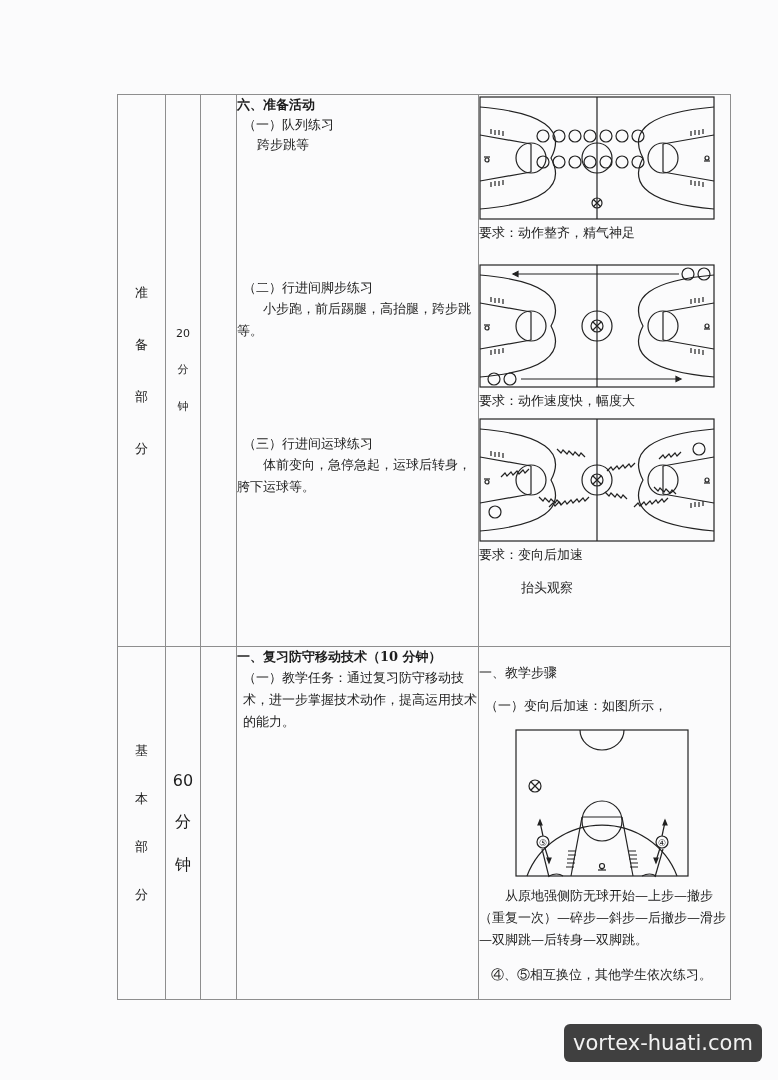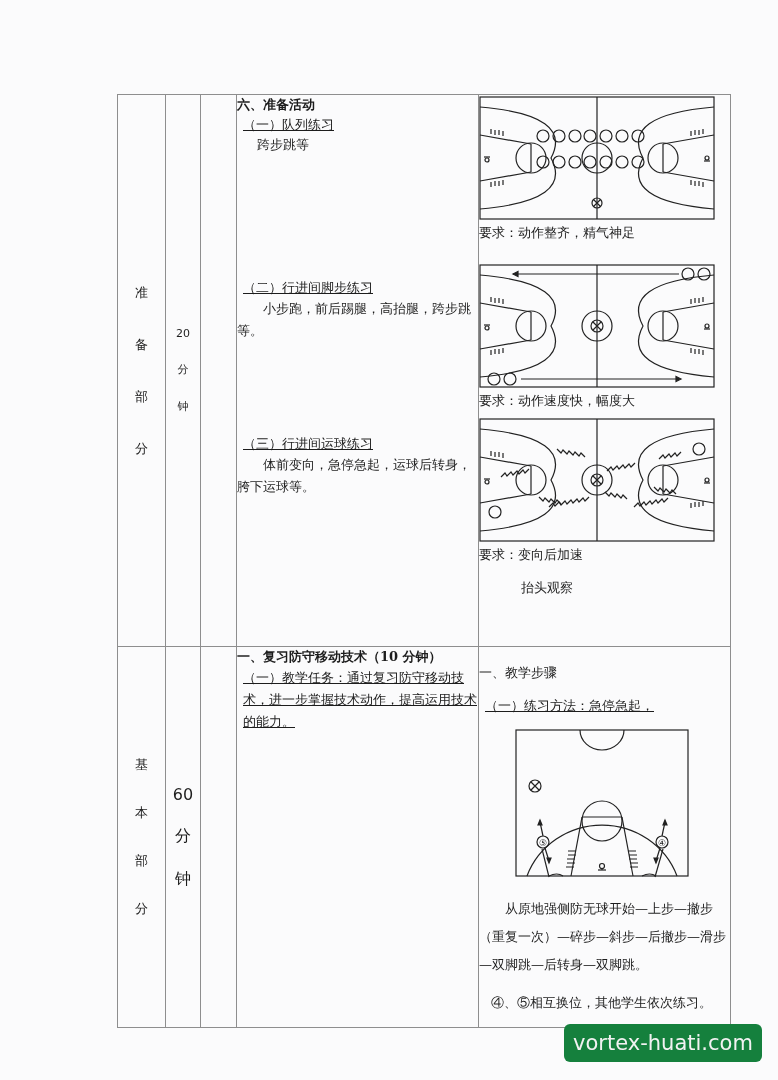--- a/index.html
+++ b/index.html
@@ -18,30 +18,30 @@
   th { font-weight: normal; font-size: 13px; line-height: 18px; text-align: center; vertical-align: middle !important; height: 40px; }
   .hdr-spread { letter-spacing: 14px; }
   .vert { text-align: center; vertical-align: middle !important; }
   .vstack span { display: block; }
   .sec1-part span { margin: 34px 0; }
   .sec2-part span { margin: 30px 0; }
   .time-stack span { margin: 22px 0; }
   .content { padding: 4px 6px 0 7px; line-height: 20px; font-size: 13px; }
   .content .bold { font-weight: bold; }
   .content p { margin: 0; }
-  .indent1 { padding-left: 6px; text-decoration: underline; }
+  .indent1 { padding-left: 6px; }
   .indent2 { padding-left: 20px; }
   .para { text-indent: 26px; }
   .org { padding: 6px 6px 0 7px; font-size: 13px; line-height: 20px; }
   .court { display: block; }
   .req { margin: 2px 0 0 0; }
   .req2 { padding-left: 42px; }
   .watermark {
     position: absolute; left: 564px; top: 1024px; width: 198px; height: 38px;
-    background: #15803d; border-radius: 6px; color: #f2f2f2;
+    background: #404040; border-radius: 6px; color: #f2f2f2;
     font-family: "DejaVu Sans", "Liberation Sans", sans-serif; font-size: 21px;
     line-height: 38px; text-align: center;
   }
 </style>
 </head>
 <body>
 
 <div class="page">
 <table class="plan">
   <colgroup>
@@ -217,21 +217,21 @@
       <span>分</span>
       <span>钟</span>
     </td>
     <td></td>
     <td class="content">
       <p class="bold">一、复习防守移动技术（10 分钟）</p>
       <p class="indent1" style="line-height:22px">（一）教学任务：通过复习防守移动技术，进一步掌握技术动作，提高运用技术的能力。</p>
     </td>
     <td class="org" style="padding-top:3px">
       <p class="bold">一、教学步骤</p>
-      <p class="indent1">（一）练习方法：急停急起，</p>
+      <p class="indent1">（一）变向后加速：如图所示，</p>
       <svg class="court" width="175" height="150" viewBox="0 0 175 150" style="margin-left:36px">
         <g fill="none" stroke="#222" stroke-width="1.2">
           <rect x="1" y="1" width="172" height="146"></rect>
           <path d="M65 1 A 22 20 0 0 0 109 1"></path>
           <circle cx="20" cy="57" r="6"></circle>
           <path d="M16 53 L24 61 M24 53 L16 61"></path>
           <path d="M12 147 A 80 78 0 0 1 162 147"></path>
           <circle cx="87" cy="92" r="20"></circle>
           <line x1="67" y1="88" x2="107" y2="88"></line>
           <line x1="67" y1="88" x2="56" y2="147"></line>
@@ -254,21 +254,21 @@
           <path d="M147 107 L150 93"></path>
                 <path d="M150 91 l-2 5 h4 z" fill="#222"></path>
           <path d="M145 119 L141 132"></path>
                 <path d="M141 134 l-2 -5 h4 z" fill="#222"></path>
           <path d="M148 120 L140 148"></path>
           <path d="M127 147 q 8 -4 14 0"></path>
         </g>
         <text x="28" y="116.5" font-size="9" text-anchor="middle" font-family="DejaVu Sans, sans-serif" fill="#222">⑤</text>
         <text x="147" y="116.5" font-size="9" text-anchor="middle" font-family="DejaVu Sans, sans-serif" fill="#222">④</text>
       </svg>
-      <p class="para" style="line-height:28px;margin-top:16px">从原地强侧防无球开始—上步—撤步（重复一次）—碎步—斜步—后撤步—滑步—双脚跳—后转身—双脚跳。</p>
+      <p class="para" style="line-height:22px;margin-top:6px">从原地强侧防无球开始—上步—撤步（重复一次）—碎步—斜步—后撤步—滑步—双脚跳—后转身—双脚跳。</p>
       <p class="indent2" style="line-height:22px;padding-left:12px">④、⑤相互换位，其他学生依次练习。</p>
     </td>
   </tr>
 </tbody>
     </table>
 </div>
 
 <div class="watermark">vortex-huati.com</div>
 
 </body></html>

